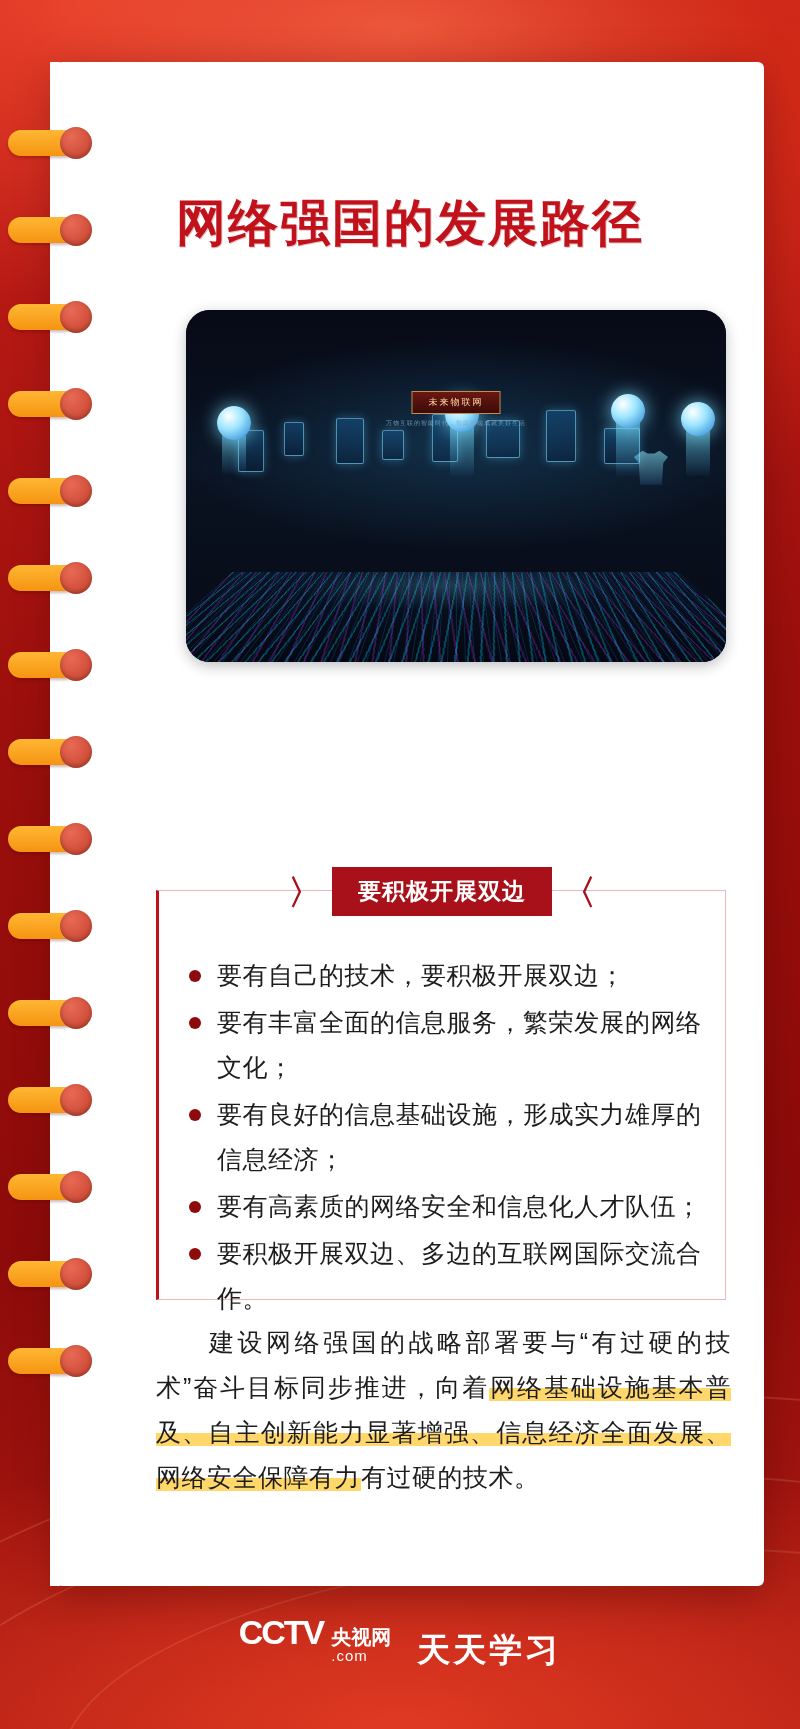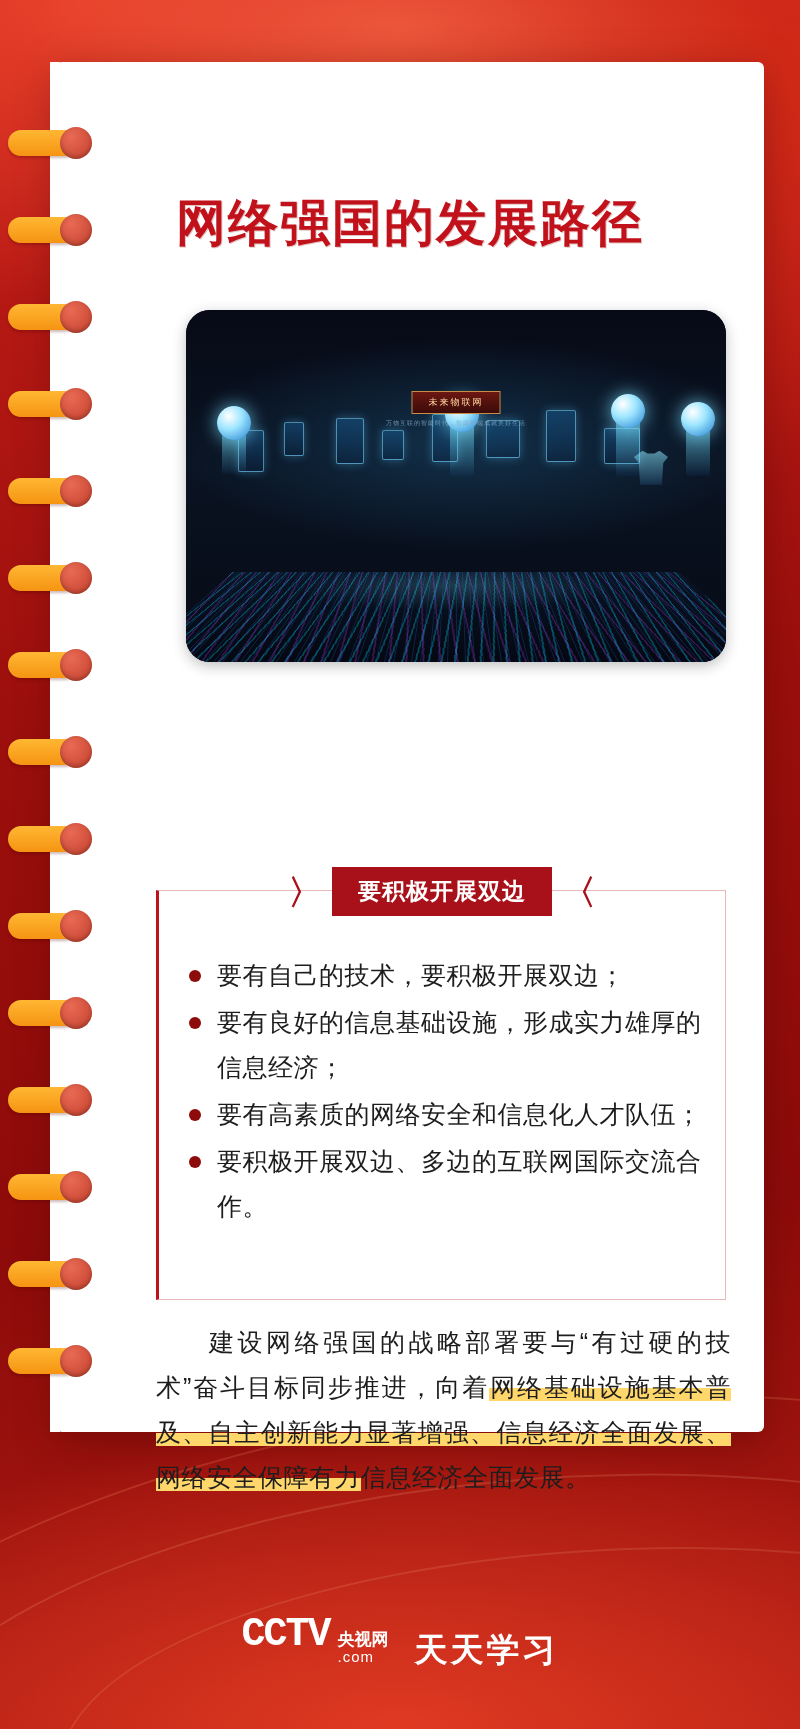--- a/index.html
+++ b/index.html
@@ -37,21 +37,21 @@
     width: 760px; height: 300px;
     background: radial-gradient(ellipse at center, rgba(255,120,80,0.55), rgba(255,120,80,0) 70%);
   }
 
   
   .sheet {
     position: absolute;
     left: 56px;
     top: 62px;
     width: 708px;
-    height: 1370px;
+    height: 1524px;
     background: #ffffff;
     border-radius: 6px;
     box-shadow: 0 10px 40px rgba(60,0,0,0.35);
   }
   .sheet::before {
     
     content: "";
     position: absolute;
     left: -6px; top: 0; bottom: 0; width: 10px;
     background: #ffffff;
@@ -283,33 +283,33 @@
     justify-content: center;
     gap: 26px;
   }
   .cctv-logo {
     display: flex;
     align-items: baseline;
     gap: 6px;
     color: #ffffff;
   }
   .cctv-mark {
-    font-size: 40px;
+    font-size: 34px;
     font-weight: bold;
     letter-spacing: -2px;
-    font-family: Liberation Mono, monospace;
+    font-family: Liberation Sans, sans-serif;
   }
   .cctv-cn {
     display: flex;
     flex-direction: column;
     align-items: flex-start;
     line-height: 1.05;
     margin-left: 2px;
   }
-  .cctv-cn .top { font-size: 17px; font-weight: bold; }
+  .cctv-cn .top { font-size: 20px; font-weight: bold; }
   .cctv-cn .bot { font-size: 15px; letter-spacing: 1px; }
   .ttxx {
     color: #ffffff;
     font-size: 33px;
     font-weight: bold;
     letter-spacing: 3px;
     font-family: "Liberation Serif", serif;
     margin-top: 24px;
   }
 </style>
@@ -360,27 +360,28 @@
 
 
   <div class="box">
     <div class="box-tag-wrap">
       <span class="brace">〉</span>
       <span class="tag">要积极开展双边</span>
       <span class="brace">〈</span>
     </div>
     <ul class="bullets">
       <li>要有自己的技术，要积极开展双边；</li>
+      <li>要有丰富全面的信息服务，繁荣发展的网络文化；</li>
       <li>要有良好的信息基础设施，形成实力雄厚的信息经济；</li>
       <li>要有高素质的网络安全和信息化人才队伍；</li>
       <li>要积极开展双边、多边的互联网国际交流合作。</li>
     </ul>
   </div>
 
-  <div class="para para-2"><span class="indent"></span><span>建设网络强国的战略部署要与“有过硬的技术”奋斗目标同步推进，向着</span><span class="hl">网络基础设施基本普及、自主创新能力显著增强、信息经济全面发展、网络安全保障有力</span><span>信息经济全面发展。</span></div>
+  <div class="para para-2"><span class="indent"></span><span>建设网络强国的战略部署要与“有过硬的技术”奋斗目标同步推进，向着</span><span class="hl">网络基础设施基本普及、自主创新能力显著增强、信息经济全面发展、网络安全保障有力</span><span>有过硬的技术。</span></div>
 </div>
 
 <div class="spiral">
   <div class="ring" style="top:0px;">
       <span class="band"></span>
       <span class="knob"></span>
     </div>
   <div class="ring" style="top:87px;">
       <span class="band"></span>
       <span class="knob"></span>

